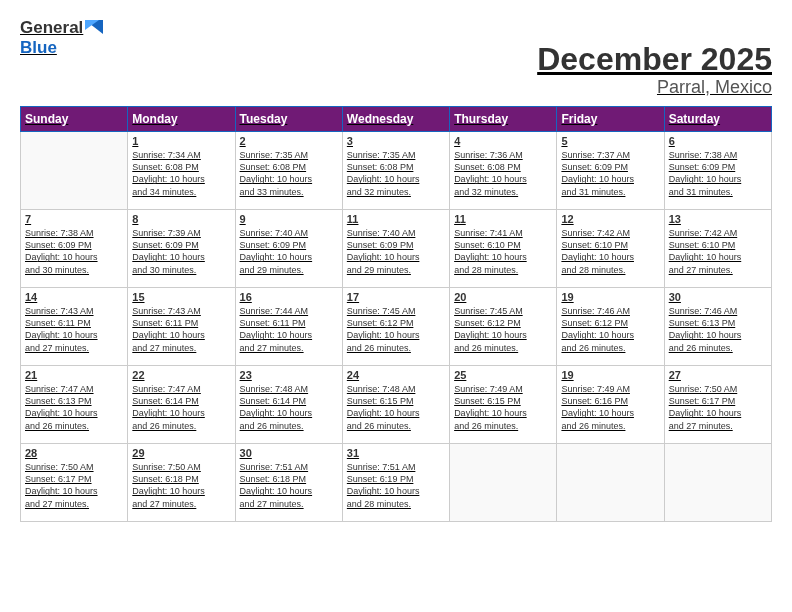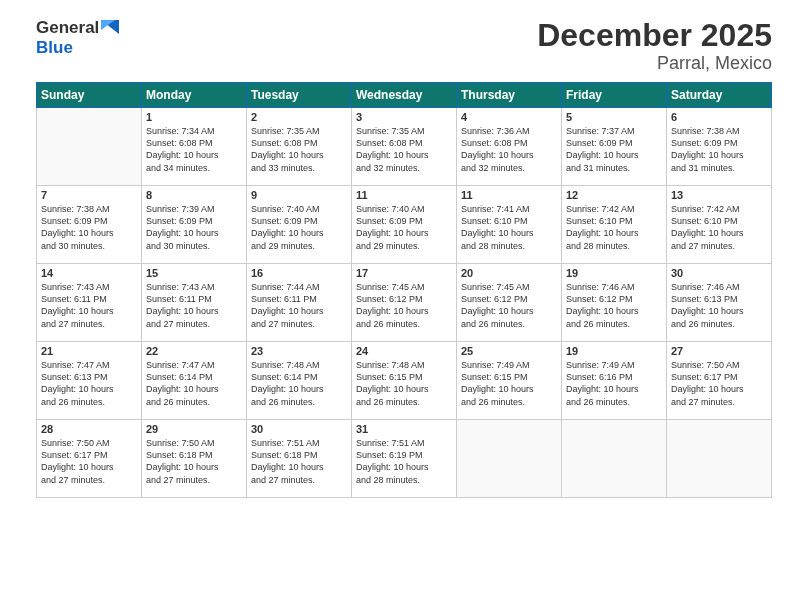--- a/index.html
+++ b/index.html
@@ -6,54 +6,56 @@
     body {
       width: 792px;
       height: 612px;
       font-family: Arial, sans-serif;
       background: #fff;
       overflow: hidden;
     }
     .page {
       width: 792px;
       height: 612px;
-      padding: 18px 20px 10px 36px;
+      padding: 18px 20px 10px 20px;
       background: #fff;
+      text-decoration: underline;
     }
     .header {
       display: flex;
       justify-content: space-between;
       align-items: flex-start;
       margin-bottom: 8px;
     }
     .logo {
       display: flex;
       align-items: center;
       gap: 0;
     }
     .title-area {
       text-align: right;
     }
     .month-title {
       font-size: 32px;
       font-weight: bold;
       color: #333;
       line-height: 1.1;
+      margin-top: 24px;
     }
     .subtitle {
       font-size: 18px;
       color: #555;
     }
     .calendar {
       width: 100%;
       border-collapse: collapse;
       border: 1px solid #ccc;
     }
     .calendar th {
-      background: #0f766e;
+      background: #701a75;
       color: #fff;
       font-size: 12px;
       font-weight: bold;
       padding: 5px 4px;
       text-align: left;
       border: 1px solid #1565c0;
     }
     .calendar td {
       border: 1px solid #ccc;
       vertical-align: top;

